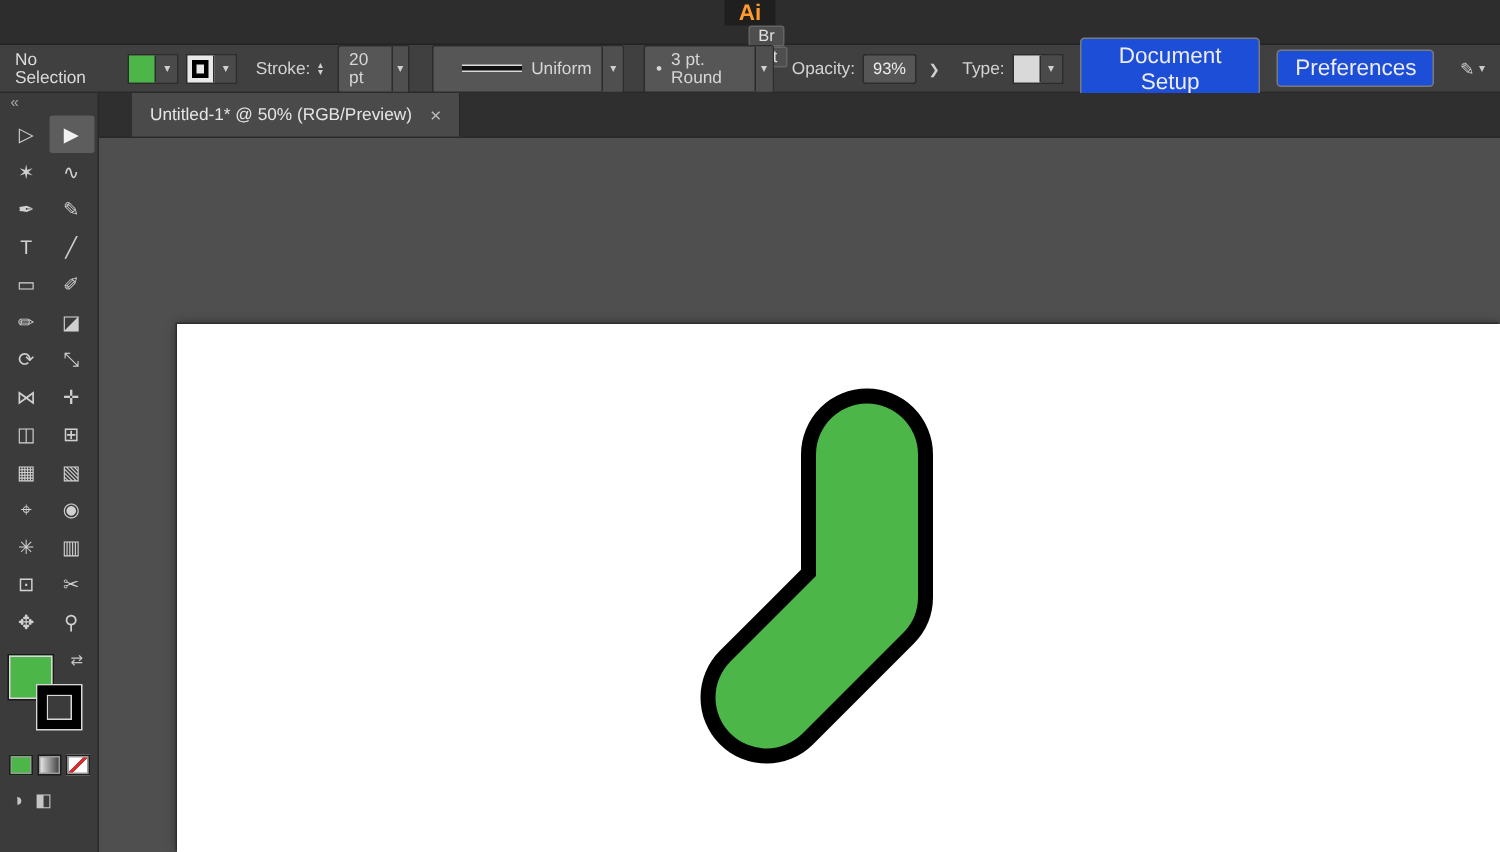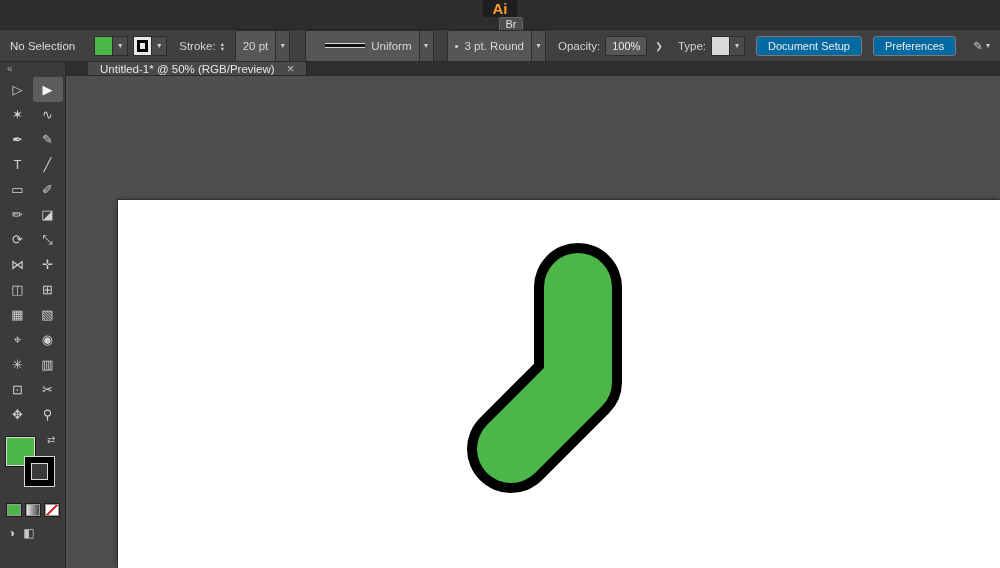--- a/index.html
+++ b/index.html
@@ -51,22 +51,22 @@
   .ctl-input {
     background:#565656; border:1px solid #2c2c2c; border-radius:2px; height:20px;
     line-height:18px; padding:0 6px; color:#ededed; font-size:11px;
   }
   .dd { display:flex; align-items:center; background:#565656; border:1px solid #2c2c2c; border-radius:2px; height:32px; }
   .dd .dd-body { display:flex; align-items:center; gap:6px; padding:0 7px; }
   .dd .chev-btn { border-left:1px solid #2c2c2c; background:#4f4f4f; height:100%; }
   .stroke-line { width:40px; height:3px; background:#101010; box-shadow:0 -1px 0 #d9d9d9, 0 1px 0 #d9d9d9; }
   .panel-arrow { font-size:9px; color:#cfcfcf; padding:0 3px; }
   .ctl-btn {
-    border:1px solid #7a7a7a; border-radius:3px; background:#0369a1; color:#ececec;
-    font-size:11px; padding:3px 11px; margin-left:6px; cursor:default;text-align:center;
+    border:1px solid #7a7a7a; border-radius:3px; background:#1d4ed8; color:#ececec;
+    font-size:15px; padding:3px 11px; margin-left:6px; cursor:default;text-align:center;
   }
   .ws-switch { display:flex; align-items:center; gap:3px; margin-left:12px; color:#c9c9c9; }
 
   
   .workspace { display:flex; height:506px; }
 
   
   .toolbar { width:66px; background:#3b3b3b; border-right:1px solid #2a2a2a; flex:none; }
   .collapse { height:15px; padding-left:7px; font-size:10px; color:#a8a8a8; line-height:13px; cursor:default; }
   .tools-grid { display:grid; grid-template-columns:30px 30px; justify-content:center; }
@@ -84,21 +84,21 @@
   .sp-swap { position:absolute; left:41px; top:-3px; font-size:10px; color:#c4c4c4; }
   .mini-row { display:flex; gap:3px; margin:10px 0 0 6px; }
   .mini-btn { width:16px; height:14px; border:1px solid #1d1d1d; box-shadow:inset 0 0 0 1px #9a9a9a; }
   .mini-gradient { background:linear-gradient(90deg,#f2f2f2,#3a3a3a); }
   .mini-none { background:
       linear-gradient(135deg, transparent 43%, #d03030 43%, #d03030 57%, transparent 57%), #fff; }
   .bottom-icons { display:flex; gap:8px; margin:9px 0 0 8px; color:#c6c6c6; font-size:12px; }
 
   
   .doc-area { flex:1; display:flex; flex-direction:column; min-width:0; }
-  .tabstrip { height:14px; background:#2f2f2f; display:flex; align-items:stretch; border-bottom:1px solid #292929; }
+  .tabstrip { height:30px; background:#2f2f2f; display:flex; align-items:stretch; border-bottom:1px solid #292929; }
   .tabstrip .spacer { width:22px; }
   .tab {
     display:flex; align-items:center; gap:12px; padding:0 12px;
     background:#4a4a4a; color:#e6e6e6; font-size:11.5px; border-right:1px solid #262626;
     cursor:default;
   }
   .tab-close { font-size:13px; color:#bdbdbd; cursor:default; }
 
   .canvas { position:relative; flex:1; background:#4f4f4f; overflow:hidden; }
   .artboard {
@@ -154,21 +154,21 @@
 
   <div class="dd" style="margin-left:8px;">
     <div class="dd-body">
       <span>•</span>
       <span>3 pt. Round</span>
     </div>
     <div class="chev-btn">▾</div>
   </div>
 
   <span class="ctl-label">Opacity:</span>
-  <div class="ctl-input">100%</div>
+  <div class="ctl-input">93%</div>
   <span class="panel-arrow">❯</span>
 
   <span class="ctl-label">Type:</span>
   <div class="swatch-combo">
     <div class="swatch-box" style="background:#d9d9d9;"></div>
     <div class="chev-btn">▾</div>
   </div>
 
   <button class="ctl-btn">Document Setup</button>
   <button class="ctl-btn">Preferences</button>

